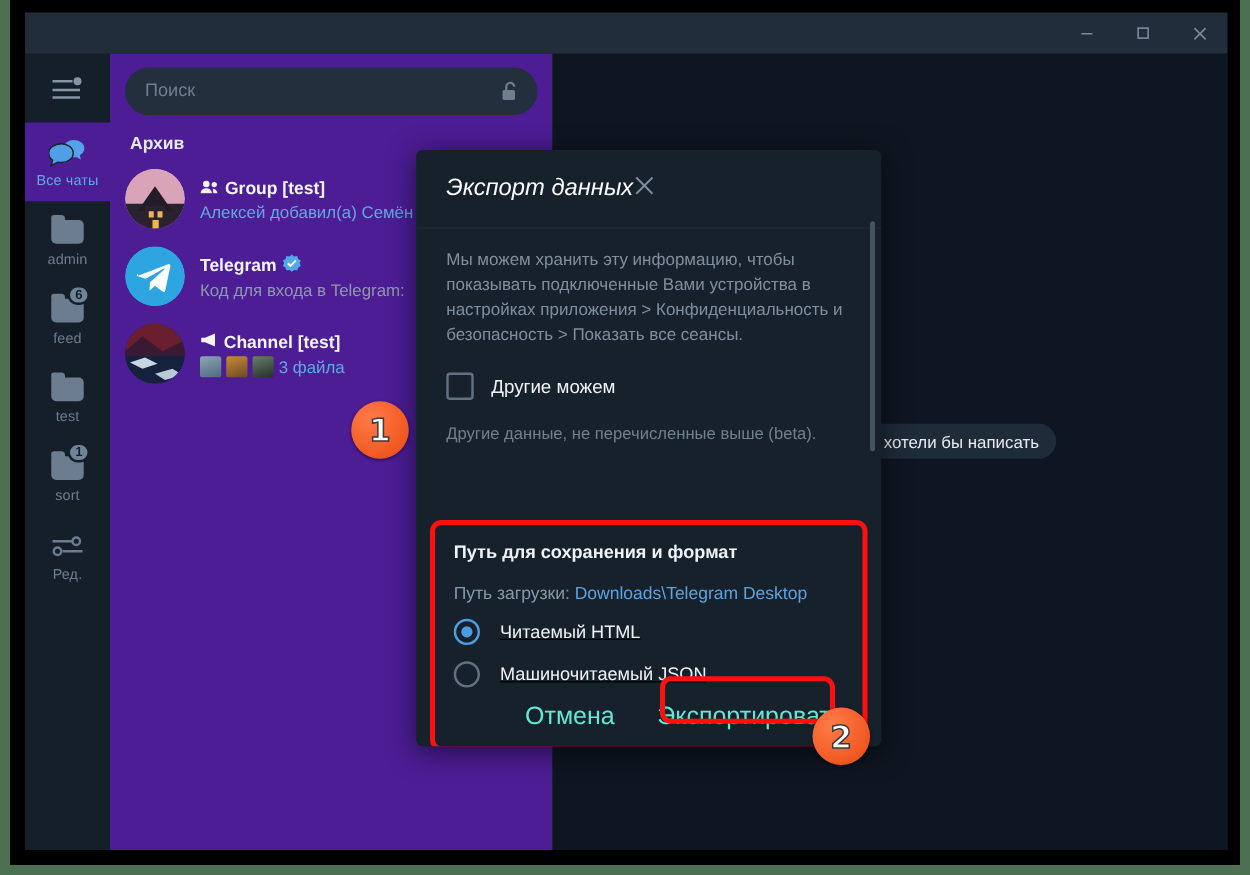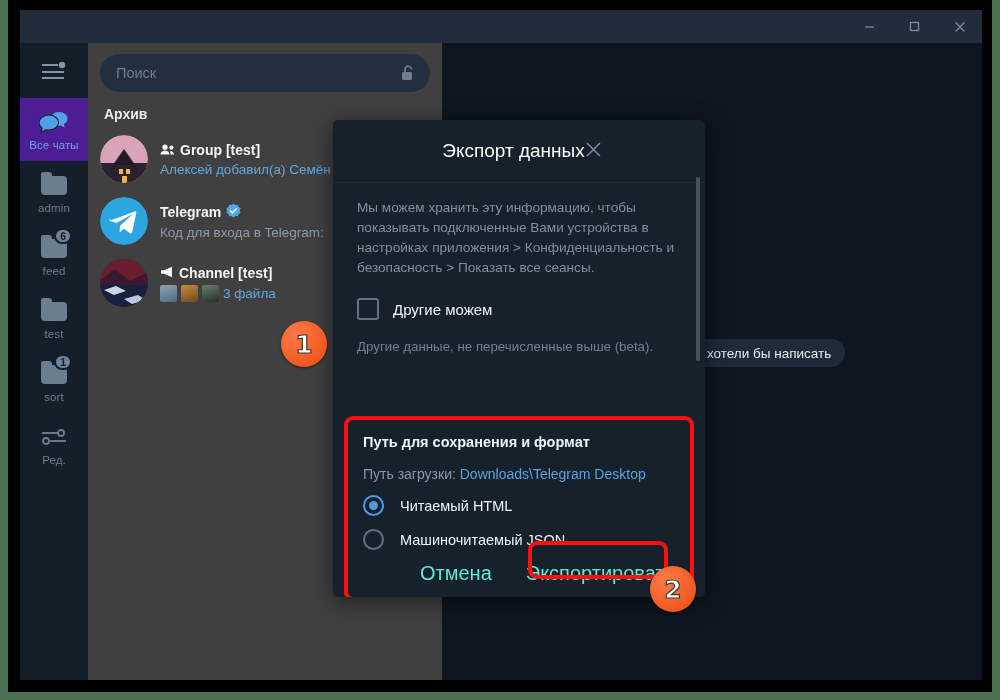--- a/index.html
+++ b/index.html
@@ -78,21 +78,21 @@
     border-radius: 8px; background: #708499; color: #151f29;
     font-size: 10.5px; font-weight: bold;
     display: flex; align-items: center; justify-content: center;
     border: 2px solid #151f29;
   }
 
   
   #chatlist {
     position: absolute; left: 68px; top: 33px;
     width: 354px; height: 637px;
-    background: #404040;
+    background: #4c1d95;
   }
   #searchwrap { padding: 11px 12px 0 12px; }
   #searchbox {
     height: 38px; border-radius: 19px; background: #242f3d;
     display: flex; align-items: center; padding: 0 16px;
     position: relative;
   }
   #searchbox .ph { color: #6e7f90; font-size: 14.5px; }
   #lock-ico { position: absolute; right: 14px; top: 11px; }
   #archive-label {
@@ -124,21 +124,21 @@
   #dialog {
     position: absolute; left: 313px; top: 110px;
     width: 372px; height: 477px;
     background: #17212b;
     border-radius: 5px;
     box-shadow: 0 4px 22px rgba(0,0,0,.55);
     overflow: hidden;
   }
   #dlg-head {
     height: 62px; display: flex; align-items: center;
-    padding: 0 18px 0 24px; justify-content: center;
+    padding: 0 18px 0 24px; justify-content: flex-start; font-style: italic;
   }
   #dlg-title { font-size: 19px; color: #fafcfe; }
   #dlg-close { color: #7e8e9e; cursor: pointer; }
   #dlg-body {
     position: relative;
     height: 415px; padding: 0 24px;
   }
   #sep {
     position:absolute; left:0; top:0; width:100%; height:1px; background:#202b37;
   }
@@ -155,21 +155,21 @@
 
   #pathgroup {
     position: absolute; left: 11px; top: 234px;
     width: 350px; height: 185px;
     border: 4px solid #ff1010; border-radius: 9px;
     padding: 14px 15px 0 15px;
   }
   #pg-title { font-size: 14.5px; font-weight: bold; color: #eef3f7; }
   #pg-path { font-size: 14px; color: #839aae; margin-top: 16px; }
   #pg-path .lnk { color: #5ba3e0; }
-  .radio-row { display: flex; align-items: center; gap: 16px; margin-top: 13px; }
+  .radio-row { display: flex; align-items: center; gap: 16px; margin-top: 13px; text-decoration: underline; }
   .radio {
     width: 21px; height: 21px; border-radius: 50%;
     border: 2px solid #5f7182; position: relative; flex: 0 0 21px;
   }
   .radio.on { border-color: #4c9ce2; }
   .radio.on::after {
     content: ""; position: absolute; left: 4px; top: 4px;
     width: 9px; height: 9px; border-radius: 50%; background: #4c9ce2;
   }
   .radio-label { font-size: 14.5px; color: #eef3f7; }

